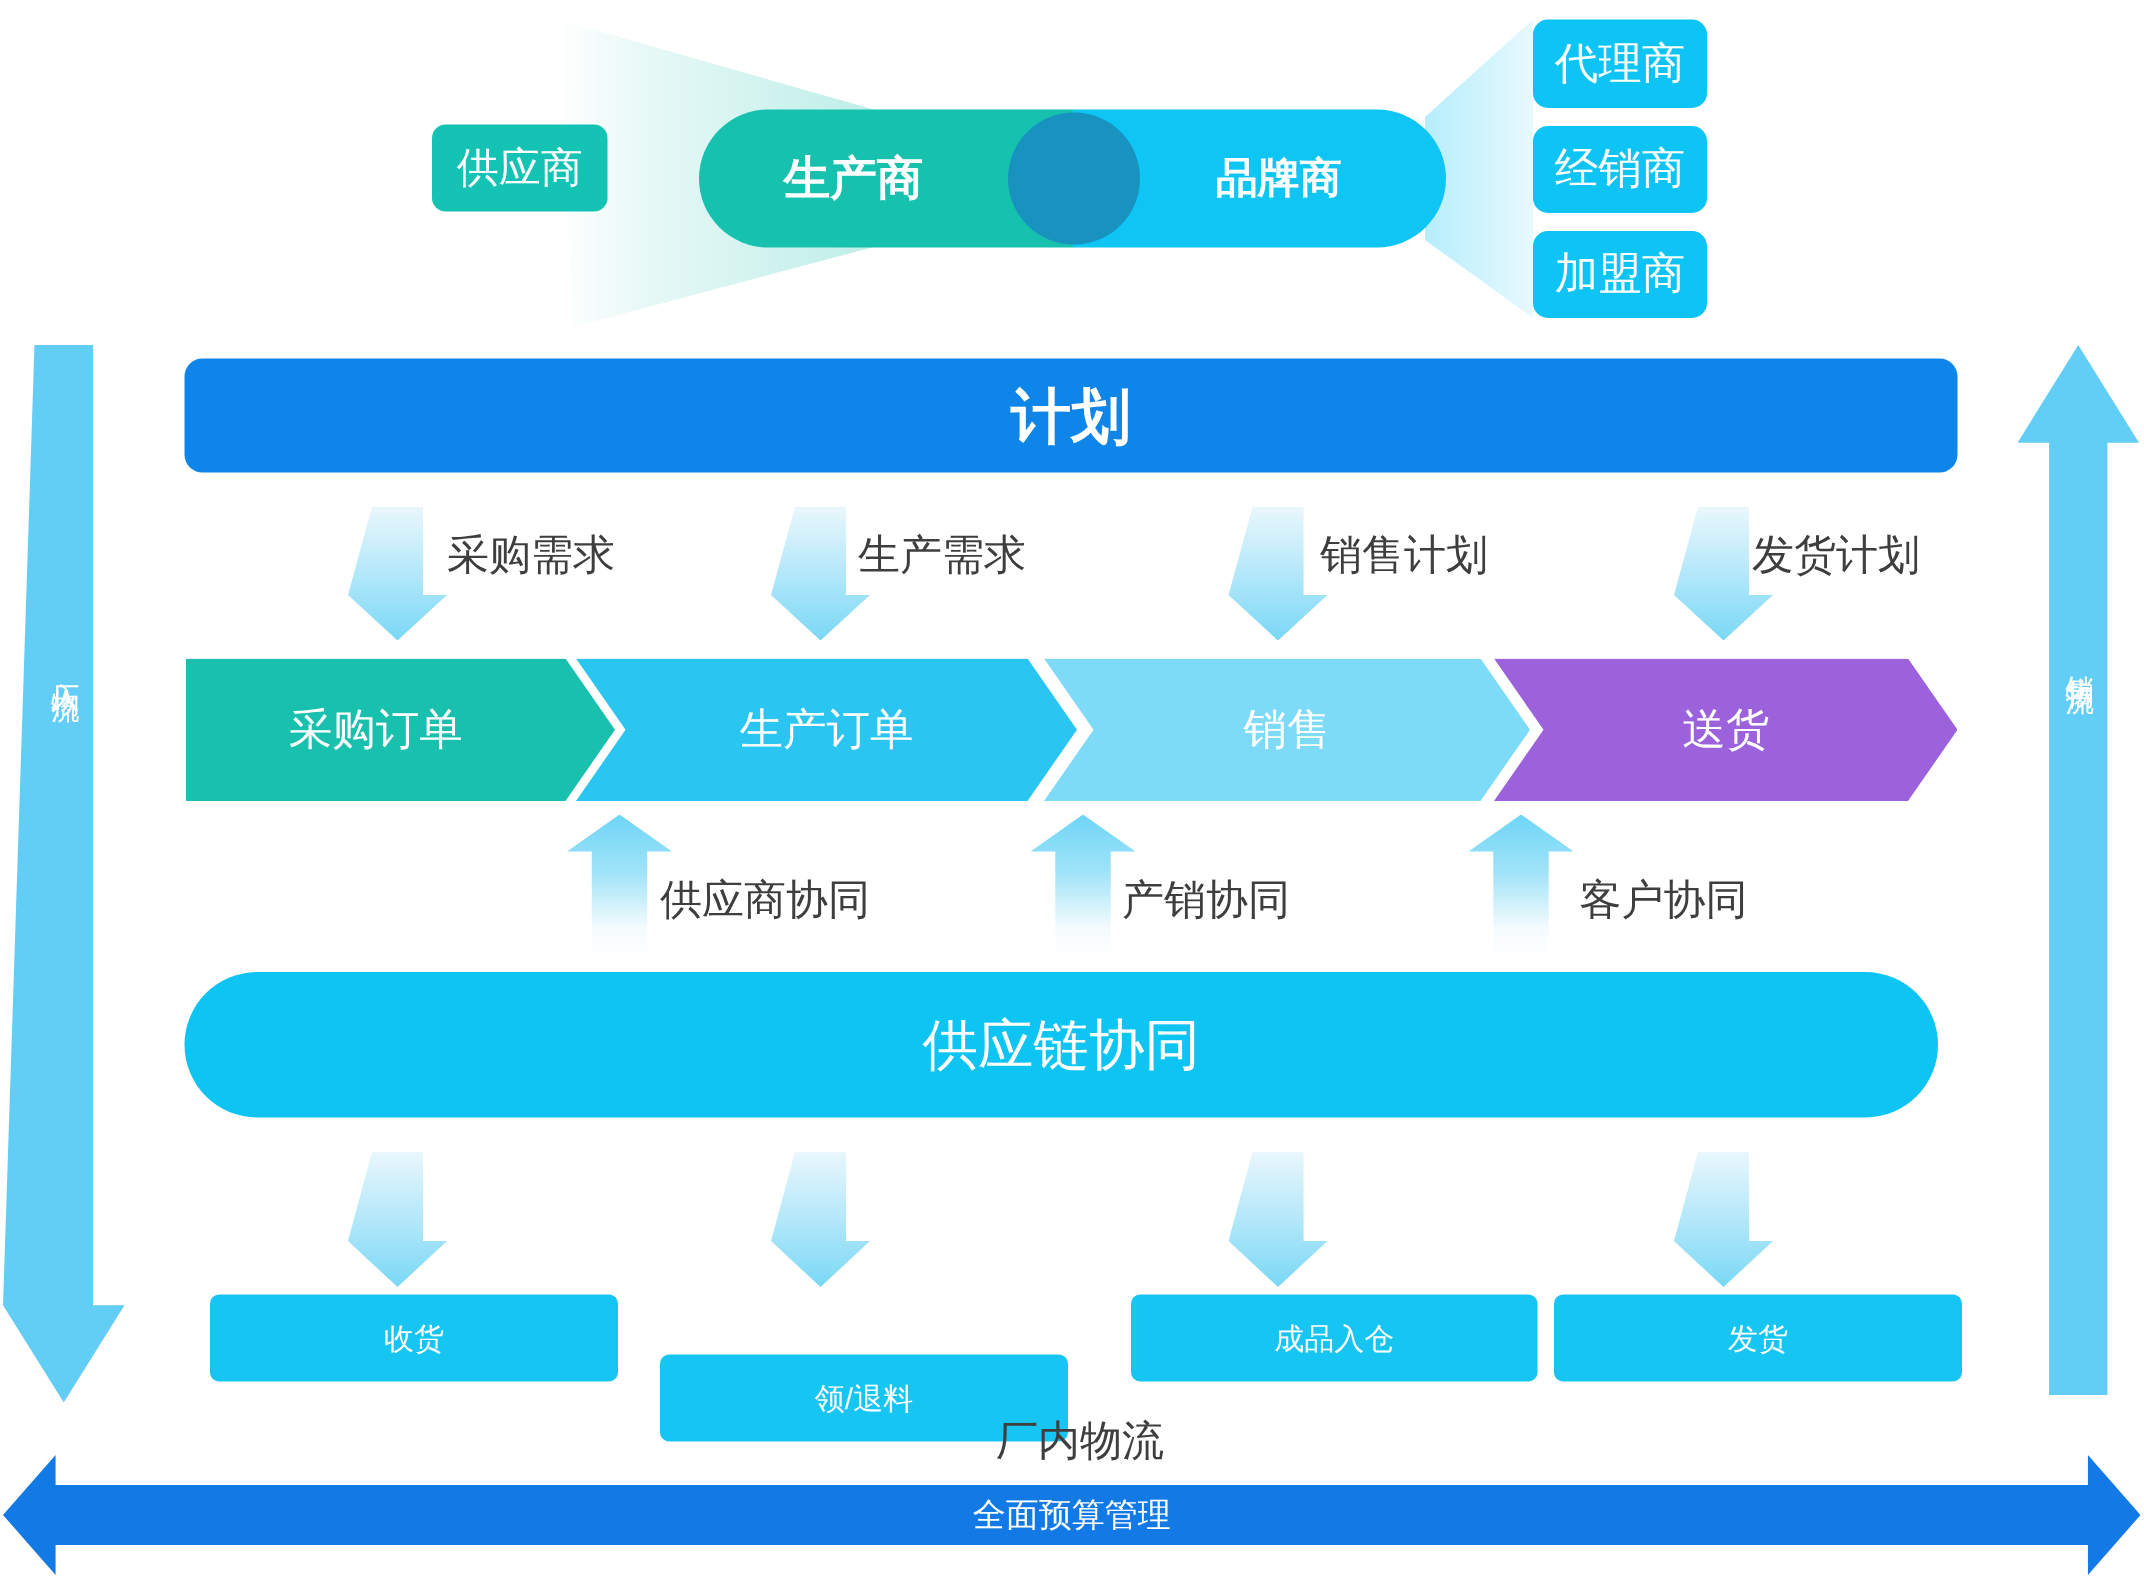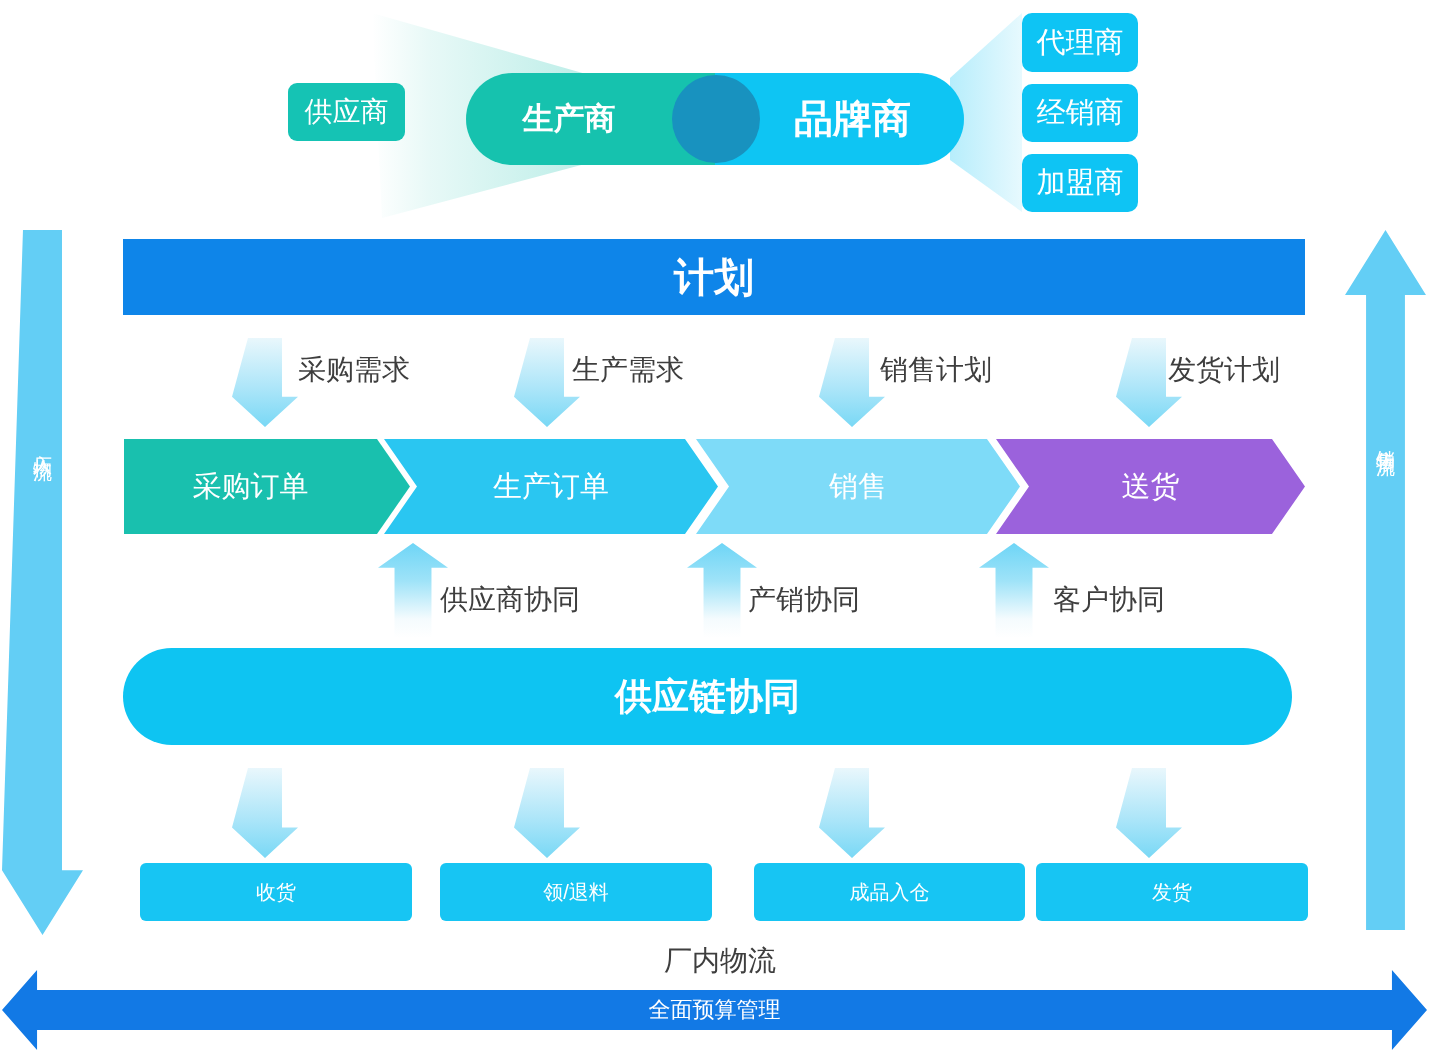--- a/index.html
+++ b/index.html
@@ -9,28 +9,28 @@
   .ctr{display:flex;align-items:center;justify-content:center;}
   .white{color:#ffffff;}
   .gray{color:#3e3e3e;}
 
   
   .supplier-box{left:288px;top:83px;width:117px;height:58px;background:#15c3b4;border-radius:9px;font-size:28px;}
   .capsule{left:466px;top:73px;width:498px;height:92px;border-radius:46px;
            background:linear-gradient(90deg,#16c2ae 0%,#16c2ae 50%,#0ec5f3 50%,#0ec5f3 100%);}
   .overlap-circle{left:672px;top:75px;width:88px;height:88px;border-radius:50%;background:#1892bf;}
   .producer-lbl{left:466px;top:73px;width:206px;height:92px;font-size:31px;font-weight:bold;}
-  .brand-lbl{left:750px;top:73px;width:205px;height:92px;font-size:39px;font-weight:bold;}
+  .brand-lbl{left:750px;top:73px;width:205px;height:92px;font-size:28px;font-weight:bold;}
   .channel-box{left:1022px;width:116px;background:#0ec4f4;border-radius:10px;font-size:29px;}
 
   
-  .plan-bar{left:123px;top:239px;width:1182px;height:76px;background:#0e85e9;border-radius:0;
+  .plan-bar{left:123px;top:239px;width:1182px;height:76px;background:#0e85e9;border-radius:12px;
             font-size:40px;font-weight:bold;}
   .scm-pill{left:123px;top:648px;width:1169px;height:97px;background:#0ec4f2;border-radius:49px;
-            font-size:37px;font-weight:bold;}
+            font-size:37px;font-weight:normal;}
   .budget-bar{left:2px;top:970px;width:1425px;height:80px;background:#1279e5;font-size:22px;
     clip-path:polygon(0 50%,2.46% 0,2.46% 25%,97.54% 25%,97.54% 0,100% 50%,97.54% 100%,97.54% 75%,2.46% 75%,2.46% 100%);}
 
   
   .arr-down{width:66px;height:89px;
     clip-path:polygon(24.2% 0,75.8% 0,75.8% 66%,100% 66%,50% 100%,0 66%);
     background:linear-gradient(180deg,#e9f7fc 0%,#aee6f9 55%,#79d8f5 100%);}
   .arr-down.r2{height:90px;top:768px;}
   .arr-down.r1{top:338px;}
   .arr-up{width:70px;height:95px;top:543px;
@@ -122,21 +122,21 @@
   <div class="abs gray collab-lbl" style="left:1053px;">客户协同</div>
 
   <div class="abs ctr white scm-pill">供应链协同</div>
 
   <div class="abs arr-down r2" style="left:232px;"></div>
   <div class="abs arr-down r2" style="left:514px;"></div>
   <div class="abs arr-down r2" style="left:819px;"></div>
   <div class="abs arr-down r2" style="left:1116px;"></div>
 
   <div class="abs ctr white wh-box" style="left:140px;width:272px;">收货</div>
-  <div class="abs ctr white wh-box" style="left:440px;width:272px;">领/退料</div>
+  <div class="abs ctr white wh-box" style="left:440px;width:272px;margin-top:40px;">领/退料</div>
   <div class="abs ctr white wh-box" style="left:738px;width:271px;margin-left:16px;">成品入仓</div>
   <div class="abs ctr white wh-box" style="left:1036px;width:272px;">发货</div>
 
   <div class="abs gray factory-lbl">厂内物流</div>
 
   <div class="abs ctr white budget-bar">全面预算管理</div>
 
   <div class="abs v-arrow v-left">
     <span class="vtext" style="top:210px;">入厂物流</span>
   </div>

